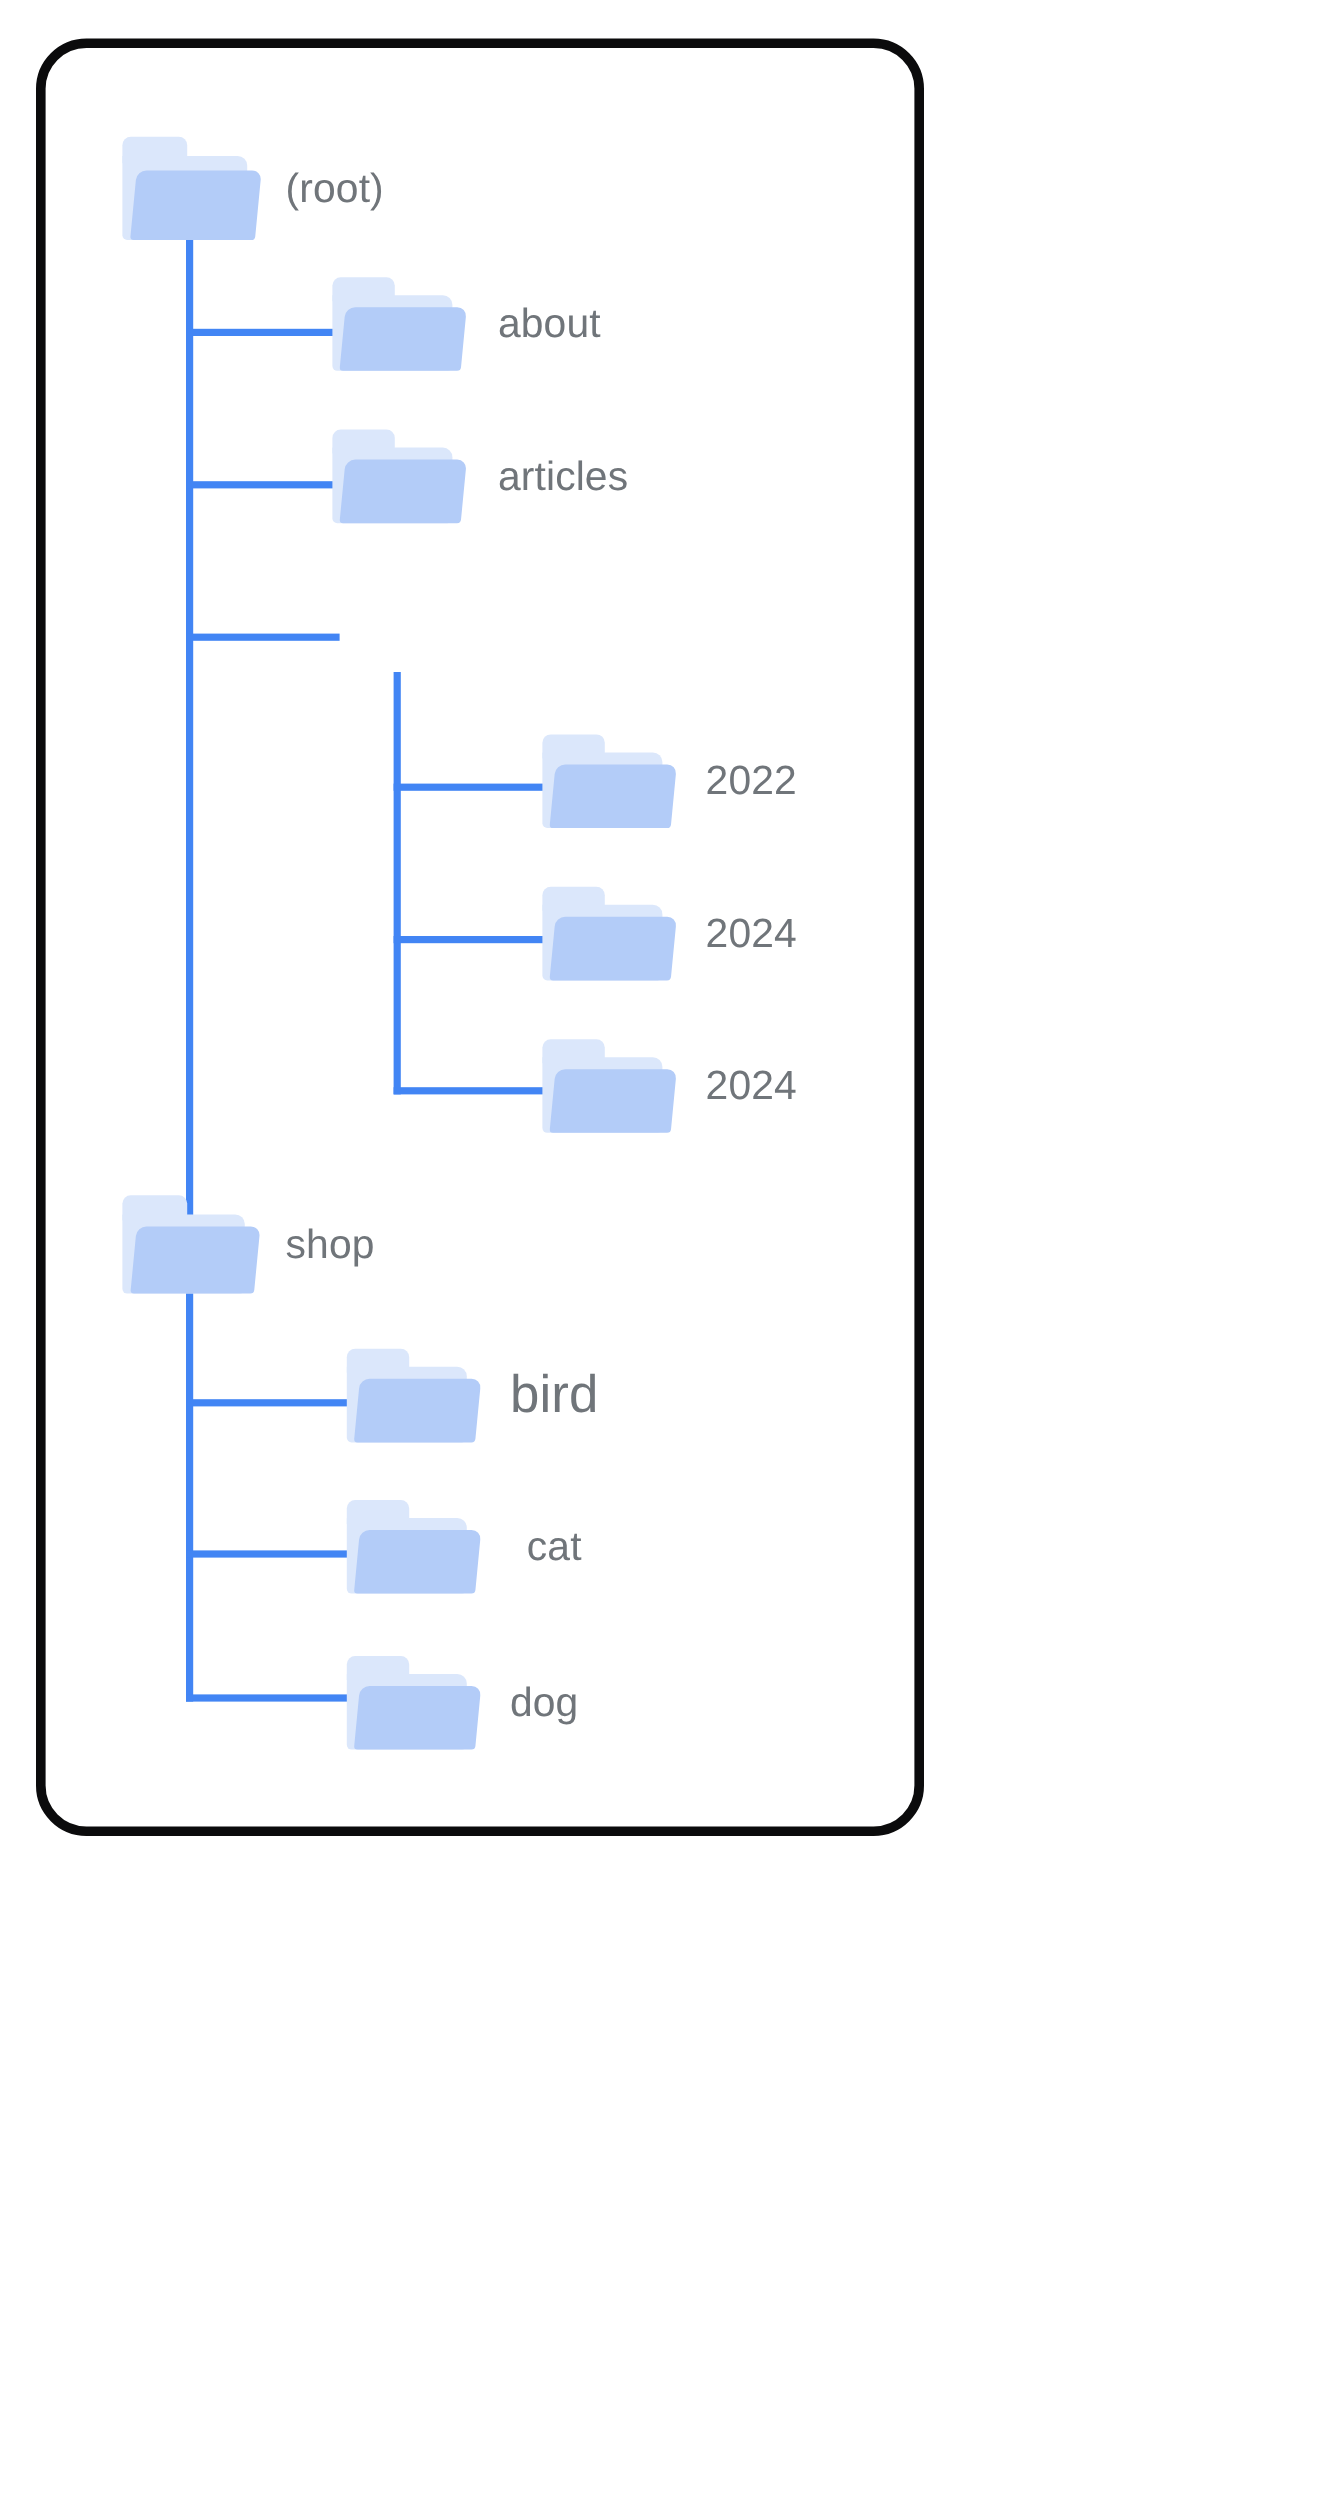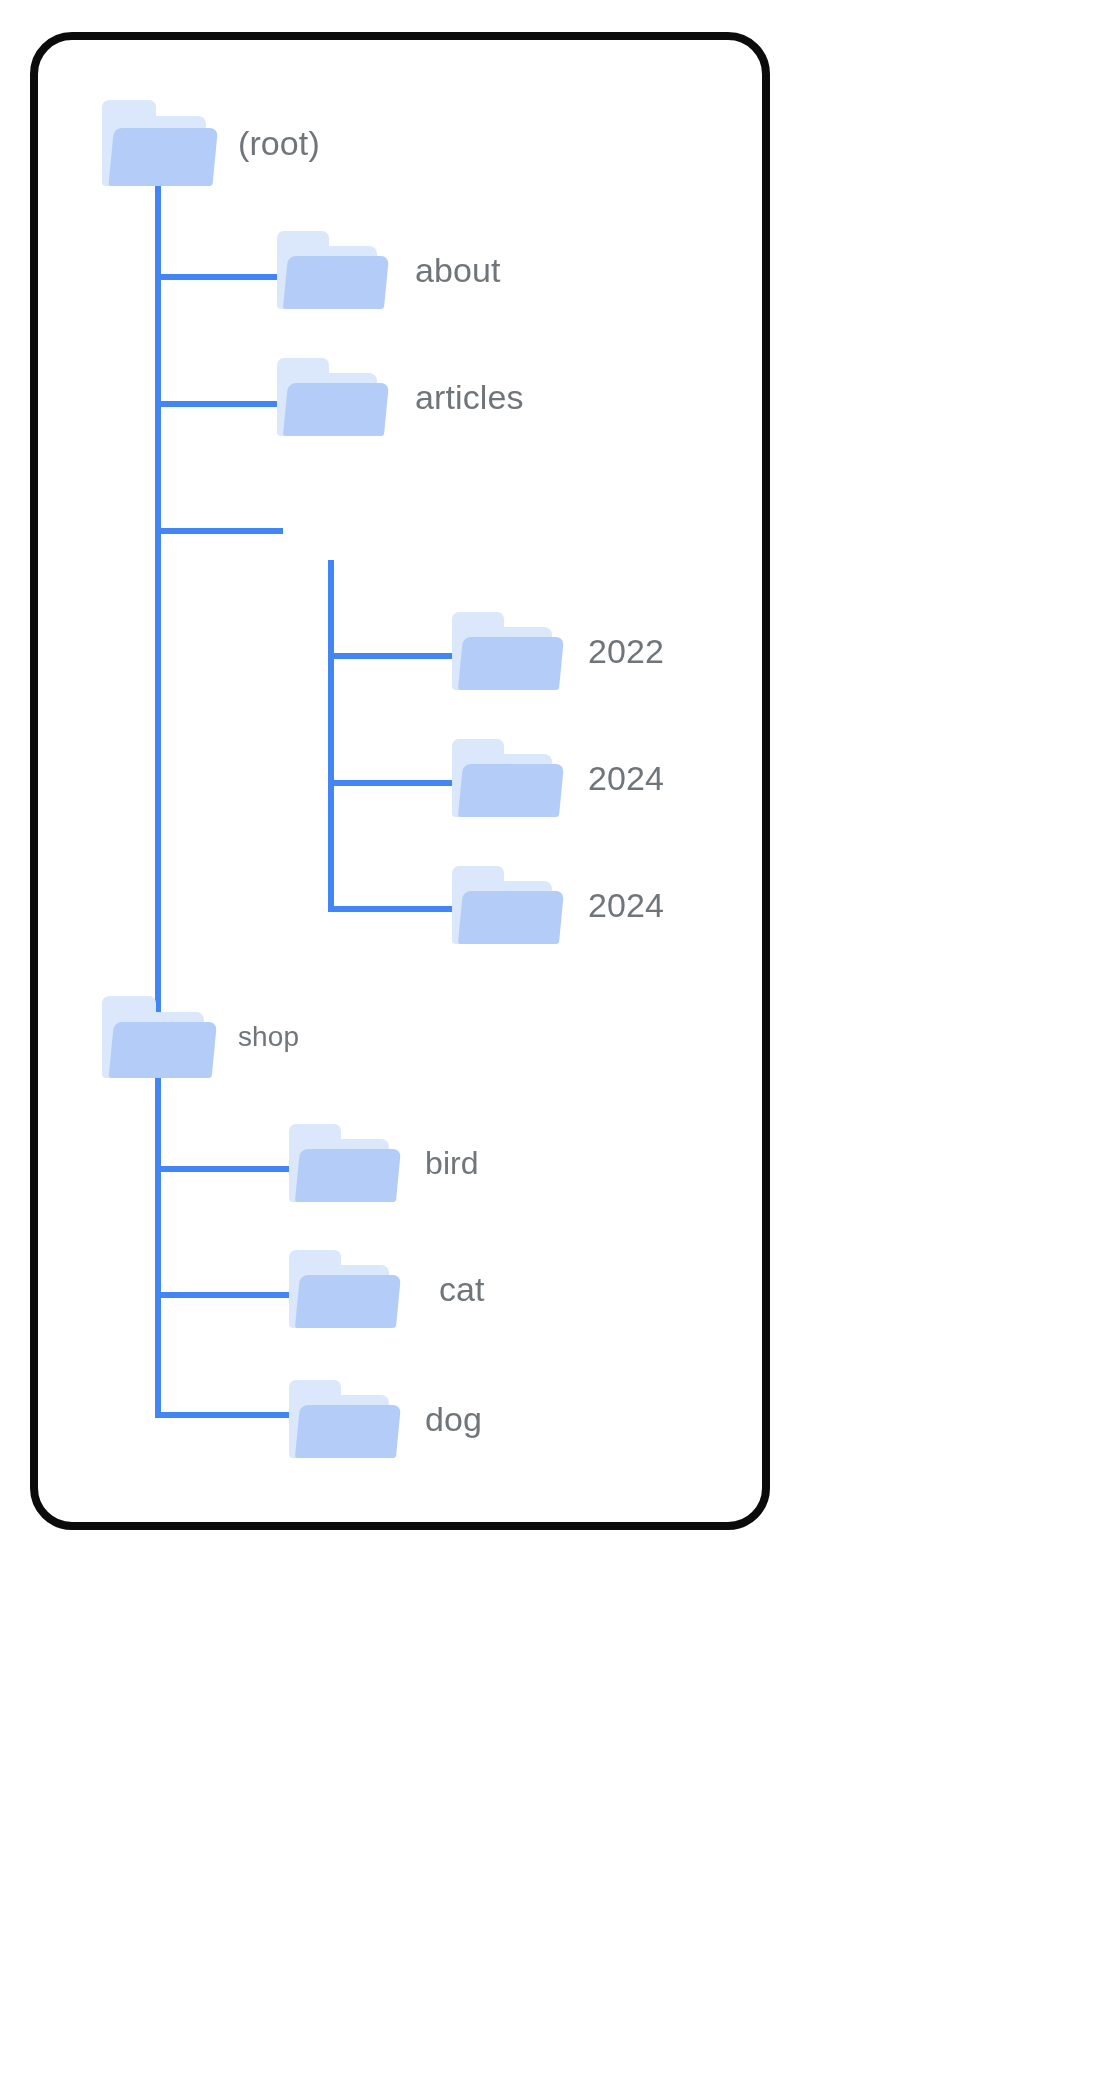--- a/index.html
+++ b/index.html
@@ -117,21 +117,21 @@
     <div class="edge-h" style="left:328px; top:906px; width:132px;"></div>
 
     <div class="edge-v" style="left:155px; top:1072px; height:346px;"></div>
 
     <div class="edge-h" style="left:155px; top:1166px; width:140px;"></div>
 
     <div class="edge-h" style="left:155px; top:1292px; width:140px;"></div>
 
     <div class="edge-h" style="left:155px; top:1412px; width:140px;"></div>
 
-    <div class="node" style="left:100px; top:100px; height:86px;">
+    <div class="node" style="left:100px; top:114px; height:86px;">
       <span class="folder" style="width:120px; height:86px;">
         <span class="back-tab" style="left:2px;  top:0px;  width:54px;  height:22px;"></span>
         <span class="back-body" style="left:2px;  top:16px; width:104px; height:70px;"></span>
         <span class="front" style="left:14px; top:28px; width:104px; height:58px;"></span>
       </span>
       <span class="label" style="font-size:34px; margin-left:18px;">(root)</span>
     </div>
 
     <div class="node" style="left:275px; top:231px; height:78px;">
       <span class="folder" style="width:116px; height:78px;">
@@ -178,30 +178,30 @@
       </span>
       <span class="label" style="font-size:34px; margin-left:22px;">2024</span>
     </div>
 
     <div class="node" style="left:100px; top:996px; height:82px;">
       <span class="folder" style="width:120px; height:82px;">
         <span class="back-tab" style="left:2px;  top:0px;  width:54px;  height:21px;"></span>
         <span class="back-body" style="left:2px;  top:16px; width:102px; height:66px;"></span>
         <span class="front" style="left:14px; top:26px; width:103px; height:56px;"></span>
       </span>
-      <span class="label" style="font-size:28px; margin-left:18px;">shop</span>
+      <span class="label" style="font-size:34px; margin-left:18px;">shop</span>
     </div>
 
     <div class="node" style="left:287px; top:1124px; height:78px;">
       <span class="folder" style="width:116px; height:78px;">
         <span class="back-tab" style="left:2px;  top:0px;  width:52px;  height:20px;"></span>
         <span class="back-body" style="left:2px;  top:15px; width:100px; height:63px;"></span>
         <span class="front" style="left:13px; top:25px; width:101px; height:53px;"></span>
       </span>
-      <span class="label" style="font-size:32px; margin-left:22px;">bird</span>
+      <span class="label" style="font-size:44px; margin-left:22px;">bird</span>
     </div>
 
     <div class="node" style="left:287px; top:1250px; height:78px;">
       <span class="folder" style="width:116px; height:78px;">
         <span class="back-tab" style="left:2px;  top:0px;  width:52px;  height:20px;"></span>
         <span class="back-body" style="left:2px;  top:15px; width:100px; height:63px;"></span>
         <span class="front" style="left:13px; top:25px; width:101px; height:53px;"></span>
       </span>
       <span class="label" style="font-size:34px; margin-left:36px;">cat</span>
     </div>

